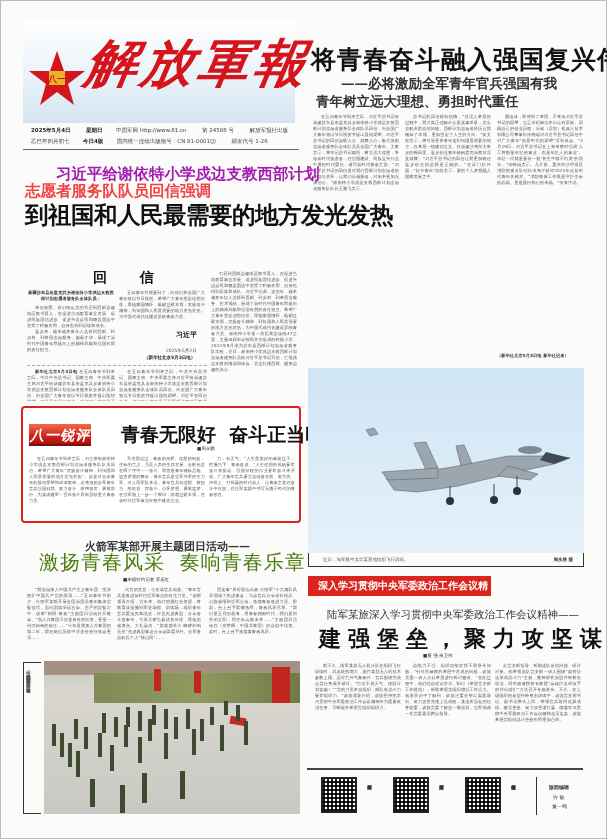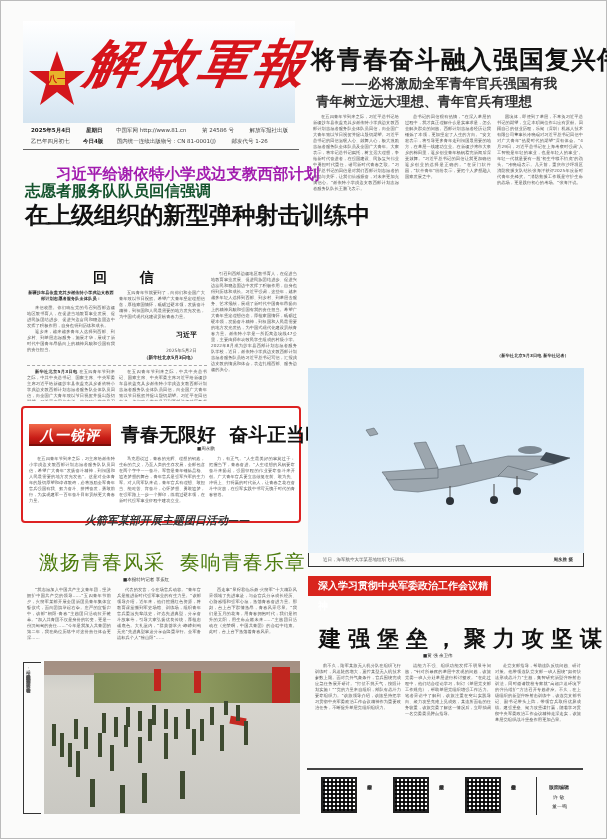--- a/index.html
+++ b/index.html
@@ -55,36 +55,36 @@
     <b>今日4版</b>
     <span style="display:inline-block;width:10px"></span>
     <span>国内统一连续出版物号：CN 81-0001(J)</span>
     <span style="display:inline-block;width:12px"></span>
     <span>邮发代号 1-26</span>
   </div>
   <div class="abs rule" style="left:22px;top:148px;width:276px;"></div>
 
   <div class="abs h-main" style="left:310px;top:42px;font-size:25px;letter-spacing:1px;">将青春奋斗融入强国复兴伟业</div>
   <div class="abs h-main" style="left:340px;top:74px;font-size:13.5px;font-family:'DejaVu Serif',serif;color:#333;">——必将激励全军青年官兵强国有我</div>
-  <div class="abs h-main" style="left:315px;top:92px;font-size:13.5px;font-family:'DejaVu Serif',serif;color:#333;">青年树立远大理想、青年官兵有理想</div>
+  <div class="abs h-main" style="left:315px;top:92px;font-size:13.5px;font-family:'DejaVu Serif',serif;color:#333;">青年树立远大理想、勇担时代重任</div>
 
   <div class="abs txt" style="left:312px;top:113px;width:86px;height:250px;">
       <p>在五四青年节到来之际，习近平总书记给新疆莎车县依盖克其乡谢依特小学戍边支教西部计划志愿者服务队全体队员回信，向全国广大青年致以节日祝贺并提出殷切期望。习近平总书记的回信温暖人心、鼓舞人心，极大激励志愿者服务队全体队员及全国广大青年。大家表示，将牢记总书记嘱托，树立远大理想，争做新时代奋进者，在强国建设、民族复兴伟业中勇担时代重任，谱写新时代青春之歌。“习近平总书记的回信是对我们西部计划志愿者的鼓励与关怀，让我们倍感振奋，对未来更加充满信心。”谢依特小学戍边支教西部计划志愿者服务队队长王鹏飞表示。</p>
     </div>
   <div class="abs txt" style="left:404px;top:113px;width:86px;height:250px;">
       <p>总书记的回信很有热情，“在深入基层的过程中，我才真正理解什么是实事求是，怎么去解决群众的问题。西部计划志愿者经历让我锤炼了本领，更加坚定了人生的方向。”安文宏表示，将引导更多青年走到祖国最需要的地方，在基层一线建功立业。在新疆沙湾市大泉乡的棉田里，返乡创业青年杨帆看完新闻后深受鼓舞。“习近平总书记的回信让我更加确信返乡创业的选择是正确的。”在厦门软件园，“软件青年”纷纷表示，要把个人梦想融入国家发展之中。</p>
     </div>
   <div class="abs txt" style="left:496px;top:113px;width:86px;height:238px;">
       <p>困境体，即使到了基层，不辜负习近平总书记的期望，立足本职岗位作出应有贡献。回顾自己的创业历程，乐聚（深圳）机器人技术有限公司董事长冷晓琨对习近平总书记回信中对广大青年“热爱时代的期望”深有体会。“4月29日，习近平总书记在上海考察时强调‘人工智能是年轻的事业，也是年轻人的事业’。年轻一代就是要有一股‘初生牛犊不怕虎’的劲头。”冷晓琨表示。几天前，重庆市沙坪坝区消防救援支队站长张海洋获评2025年度新时代青年先锋奖。“消防救援工作既是守护生命的战场，更是践行初心的考场。”张海洋说。</p>
     </div>
   <div class="abs txt" style="left:496px;top:352px;width:86px;height:12px;font-weight:bold;color:#333;">（新华社北京5月3日电 新华社记者）</div>
 
   <div class="abs h-main" style="left:55px;top:163px;font-size:15.5px;color:#a21caf;">习近平给谢依特小学戍边支教西部计划</div>
-  <div class="abs h-main" style="left:24px;top:180px;font-size:15.5px;color:#14532d;">志愿者服务队队员回信强调</div>
-  <div class="abs h-main" style="left:24px;top:198px;font-size:23.5px;letter-spacing:-0.5px;">在上级组织的新型弹种射击训练中</div>
+  <div class="abs h-main" style="left:24px;top:180px;font-size:15.5px;color:#ef4444;">志愿者服务队队员回信强调</div>
+  <div class="abs h-main" style="left:24px;top:198px;font-size:23.5px;letter-spacing:-0.5px;">到祖国和人民最需要的地方发光发热</div>
 
   <div class="abs h-main" style="left:92px;top:268px;font-size:14px;font-family:'DejaVu Serif',serif;letter-spacing:14px;">回 信</div>
 
   <div class="abs txt" style="left:26px;top:289px;width:88px;height:14px;font-weight:bold;color:#333;text-align:center;">新疆莎车县依盖克其乡谢依特小学戍边支教西部计划志愿者服务队全体队员：</div>
   <div class="abs txt" style="left:26px;top:304px;width:88px;height:50px;font-family:'DejaVu Serif',serif;">
     <p>来信收悉。你们响应党的号召到西部边疆地区教书育人，在促进当地教育事业发展、促进民族团结进步、促进兴边富民和稳边固边中发挥了积极作用，自身也得到历练和成长。</p>
       <p>返乡来，越来越多青年人选择到西部、到乡村、到基层志愿服务，施展才华，展现了新时代中国青年昂扬向上的精神风貌和强国有我的责任担当。</p>
   </div>
   <div class="abs txt" style="left:118px;top:289px;width:86px;height:36px;font-family:'DejaVu Serif',serif;">
       <p>五四青年节就要到了，向你们和全国广大青年致以节日祝贺。希望广大青年坚定理想信念，厚植家国情怀，砥砺过硬本领，发扬奋斗精神，到祖国和人民最需要的地方发光发热，为中国式现代化建设贡献青春力量。</p>
@@ -99,21 +99,21 @@
 
   <div class="abs" style="left:26px;top:364px;width:180px;height:1px;border-top:1px dashed #aaa;"></div>
   <div class="abs txt" style="left:26px;top:368px;width:88px;height:32px;">
     <p><b style="color:#333">新华社北京5月3日电</b> <span>在五四青年节到来之际，中共中央总书记、国家主席、中央军委主席习近平给新疆莎车县依盖克其乡谢依特小学戍边支教西部计划志愿者服务队全体队员回信，向全国广大青年致以节日祝贺并提出殷切期望。习近平在回信中说，你们响应党的号召到西部边疆地区教书育人。</span></p>
   </div>
   <div class="abs txt" style="left:118px;top:368px;width:88px;height:32px;">
       <p>在五四青年节到来之际，中共中央总书记、国家主席、中央军委主席习近平给新疆莎车县依盖克其乡谢依特小学戍边支教西部计划志愿者服务队全体队员回信，向全国广大青年致以节日祝贺并提出殷切期望。习近平在回信中说，你们响应党的号召到西部边疆地区教书育人。</p>
     </div>
 
   <div class="abs red-box"></div>
-  <div class="abs" style="left:28px;top:423px;width:82px;height:22px;background:linear-gradient(180deg,#f2694a,#c81c16 70%,#a7130f);border-bottom:2px solid #7c0e0a;">
+  <div class="abs" style="left:28px;top:423px;width:62px;height:22px;background:linear-gradient(180deg,#f2694a,#c81c16 70%,#a7130f);border-bottom:2px solid #7c0e0a;">
     <div style="color:#fff;font-weight:bold;font-style:italic;font-size:14px;text-align:center;line-height:22px;letter-spacing:1px;">八一锐评</div>
   </div>
   <div class="abs h-main" style="left:120px;top:421px;font-size:19px;white-space:pre;">青春无限好  奋斗正当时</div>
   <div class="abs" style="left:196px;top:445px;font-size:4.5px;color:#333;">■周永鹏</div>
   <div class="abs txt" style="left:28px;top:455px;width:86px;height:62px;font-family:'DejaVu Serif',serif;">
       <p>在五四青年节到来之际，习主席给谢依特小学戍边支教西部计划志愿者服务队队员回信，希望广大青年“发扬奋斗精神，到祖国和人民最需要的地方发光发热”。这是对全体青年的殷切厚望和谆谆教诲，必将激励全军青年官兵强国有我、努力奋斗、拼搏奋发，勇敢前行，为实现建军一百年奋斗目标贡献更大青春力量。</p>
     </div>
   <div class="abs txt" style="left:118px;top:455px;width:86px;height:62px;font-family:'DejaVu Serif',serif;">
       <p>马克思说过，青春的光辉、理想的钥匙，生命的意义，乃至人类的生存发展，全部包含在两个字中——奋斗。军营是青年锤炼品格、追逐梦想的舞台，青年官兵是强军兴军的生力军。对人民军队来说，青年官兵有理想、敢担当、能吃苦、肯奋斗，心怀梦想、勇敢追梦，在强军路上一步一个脚印，练就过硬本领，在新时代强军事业征程中建功立业。</p>
     </div>
@@ -143,21 +143,21 @@
           <line x1="186" y1="116" x2="186" y2="129"></line>
           <line x1="209" y1="108" x2="209" y2="120"></line>
         </g>
     </svg>
   </div>
   <div class="abs" style="left:307px;top:552px;width:276px;height:14px;border-left:1px solid #333;border-right:1px solid #333;border-bottom:1px solid #333;">
     <span class="abs" style="left:14px;top:4px;font-size:4.5px;color:#555;">近日，海军航空大学某基地组织飞行训练。</span>
     <span class="abs" style="right:10px;top:4px;font-size:4.5px;color:#333;font-weight:bold;">周永胜 摄</span>
   </div>
 
-  <div class="abs h-main" style="left:84px;top:512px;font-size:11px;font-family:'DejaVu Serif',serif;color:#333;font-style:italic;">火箭军某部开展主题团日活动——</div>
+  <div class="abs h-main" style="left:84px;top:538px;font-size:11px;font-family:'DejaVu Serif',serif;color:#333;">火箭军某部开展主题团日活动——</div>
   <div class="abs h-main" style="left:38px;top:548px;font-size:20px;letter-spacing:1px;white-space:pre;color:#4d7c0f;font-weight:normal;">激扬青春风采  奏响青春乐章</div>
   <div class="abs" style="left:122px;top:576px;font-size:4.5px;color:#333;">■本报特约记者 李振红</div>
   <div class="abs txt" style="left:26px;top:586px;width:84px;height:70px;">
       <p>“我志愿加入中国共产主义青年团，坚决拥护中国共产党的领导……”五四青年节前夕，火箭军某部开展全团新团员青年集体宣誓仪式，面向团旗举起右拳。庄严的宣誓声中，该部“朝阳·青春”主题团日活动拉开帷幕。“加入共青团不仅是身份的转变，更是一份沉甸甸的责任……”今年是我加入共青团的第二年，我在岗位历练中对这份责任体会更深……</p>
     </div>
   <div class="abs txt" style="left:116px;top:586px;width:84px;height:70px;">
       <p>代表的发言，令在场官兵动容。“青年官兵是推进新时代强军事业的有生力量。”该部领导介绍，近年来，他们挖掘红色资源，将教育课堂搬到军史场馆、训练场，组织青年官兵重温先辈战史，评选先进典型，分享奋斗故事等，引导大家弘扬优良传统，厚植忠诚底色。大礼堂内，“群英荟萃火·峥嵘剑鸣无光”先进典型事迹分享会隆重举行。全军备战标兵个人“徐山阳”……</p>
     </div>
   <div class="abs txt" style="left:208px;top:586px;width:88px;height:70px;">
       <p>西走事“显得君临乐鼎·火箭军”十大精彩风采领域了先进事迹，与会官兵分享成长经历、心路感悟和强军心愿，激荡青春奋进力量。那刻，台上台下群情激昂，青春风采尽显。“我们是五月的花海，用青春拥抱时代；我们是初升的太阳，用生命点燃未来……”主题团日活动在《光荣啊，中国共青团》的合唱中结束。此时，台上台下激荡着青春风采。</p>
@@ -204,20 +204,21 @@
           <rect x="98" y="112" width="5" height="30"></rect>
           <rect x="136" y="110" width="5" height="28"></rect>
         <rect x="166" y="46" width="4" height="18"></rect>
           <rect x="180" y="40" width="4" height="14"></rect>
           <rect x="192" y="44" width="4" height="16"></rect>
       </g>
     </svg>
   </div>
 
   <div class="abs tag" style="left:307px;top:575px;width:183px;height:20px;font-size:10px;line-height:20px;padding-left:10px;">深入学习贯彻中央军委政治工作会议精神</div>
+  <div class="abs h-main" style="left:326px;top:607px;font-size:10.5px;color:#333;font-weight:normal;">陆军某旅深入学习贯彻中央军委政治工作会议精神——</div>
   <div class="abs h-main" style="left:318px;top:623px;font-size:22px;letter-spacing:7px;font-family:'DejaVu Serif',serif;color:#111;">建强堡垒，聚力攻坚谋打赢</div>
   <div class="abs" style="left:422px;top:652px;font-size:4.5px;color:#333;">■黄 强  余卫伟</div>
   <div class="abs txt" style="left:314px;top:662px;width:86px;height:100px;">
       <p>前不久，陆军某旅无人机分队在组织飞行训练时，风速陡然增大，遥控某型无人机技术参数上限。面对意外气象条件，官兵围绕完成应急任务展开研讨。“打仗不挑天气，按照计划实施！”“党的力量来自组织，部队有战斗力要靠组织力。”该旅领导介绍，该旅坚持把学习贯彻中央军委政治工作会议精神作为重要政治任务，不断提升基层党组织组织力。</p>
     </div>
   <div class="abs txt" style="left:404px;top:662px;width:86px;height:100px;">
       <p>战能力不强、组织功能发挥不明显等问题，“针对所暴露的基层中发现的问题，该旅党委一班人分赴基层进行检讨整改。”在此过程中，他们结合理论学习，制订《基层党支部工作规范》，帮助基层党组织增强工作活力。笔者采访中了解到，该旅注重在突出实践导向、聚力攻坚克难上见成效，某连所面临的任务较重，该旅党委了解这一情况后，立即抽调一名党委委员蹲点指导。</p>
     </div>
   <div class="abs txt" style="left:494px;top:662px;width:86px;height:100px;">
       <p>赴党支部指导，帮助连队反馈问题、研讨对策。他带领连队党支部一班人围绕“如何快速形成战斗力”主题，集智研究新型弹种射击训法，同时邀请院校专家就“高超声速环境下的弹药维护”方法召开专题讲座。不久，在上级组织的新型弹种射击训练中，该连党支部书记、副书记带头上阵，带领官兵取得优异成绩。建强堡垒、聚力攻坚谋打赢，随着学习贯彻中央军委政治工作会议精神走深走实，该旅基层党组织战斗堡垒作用更加凸显。</p>

